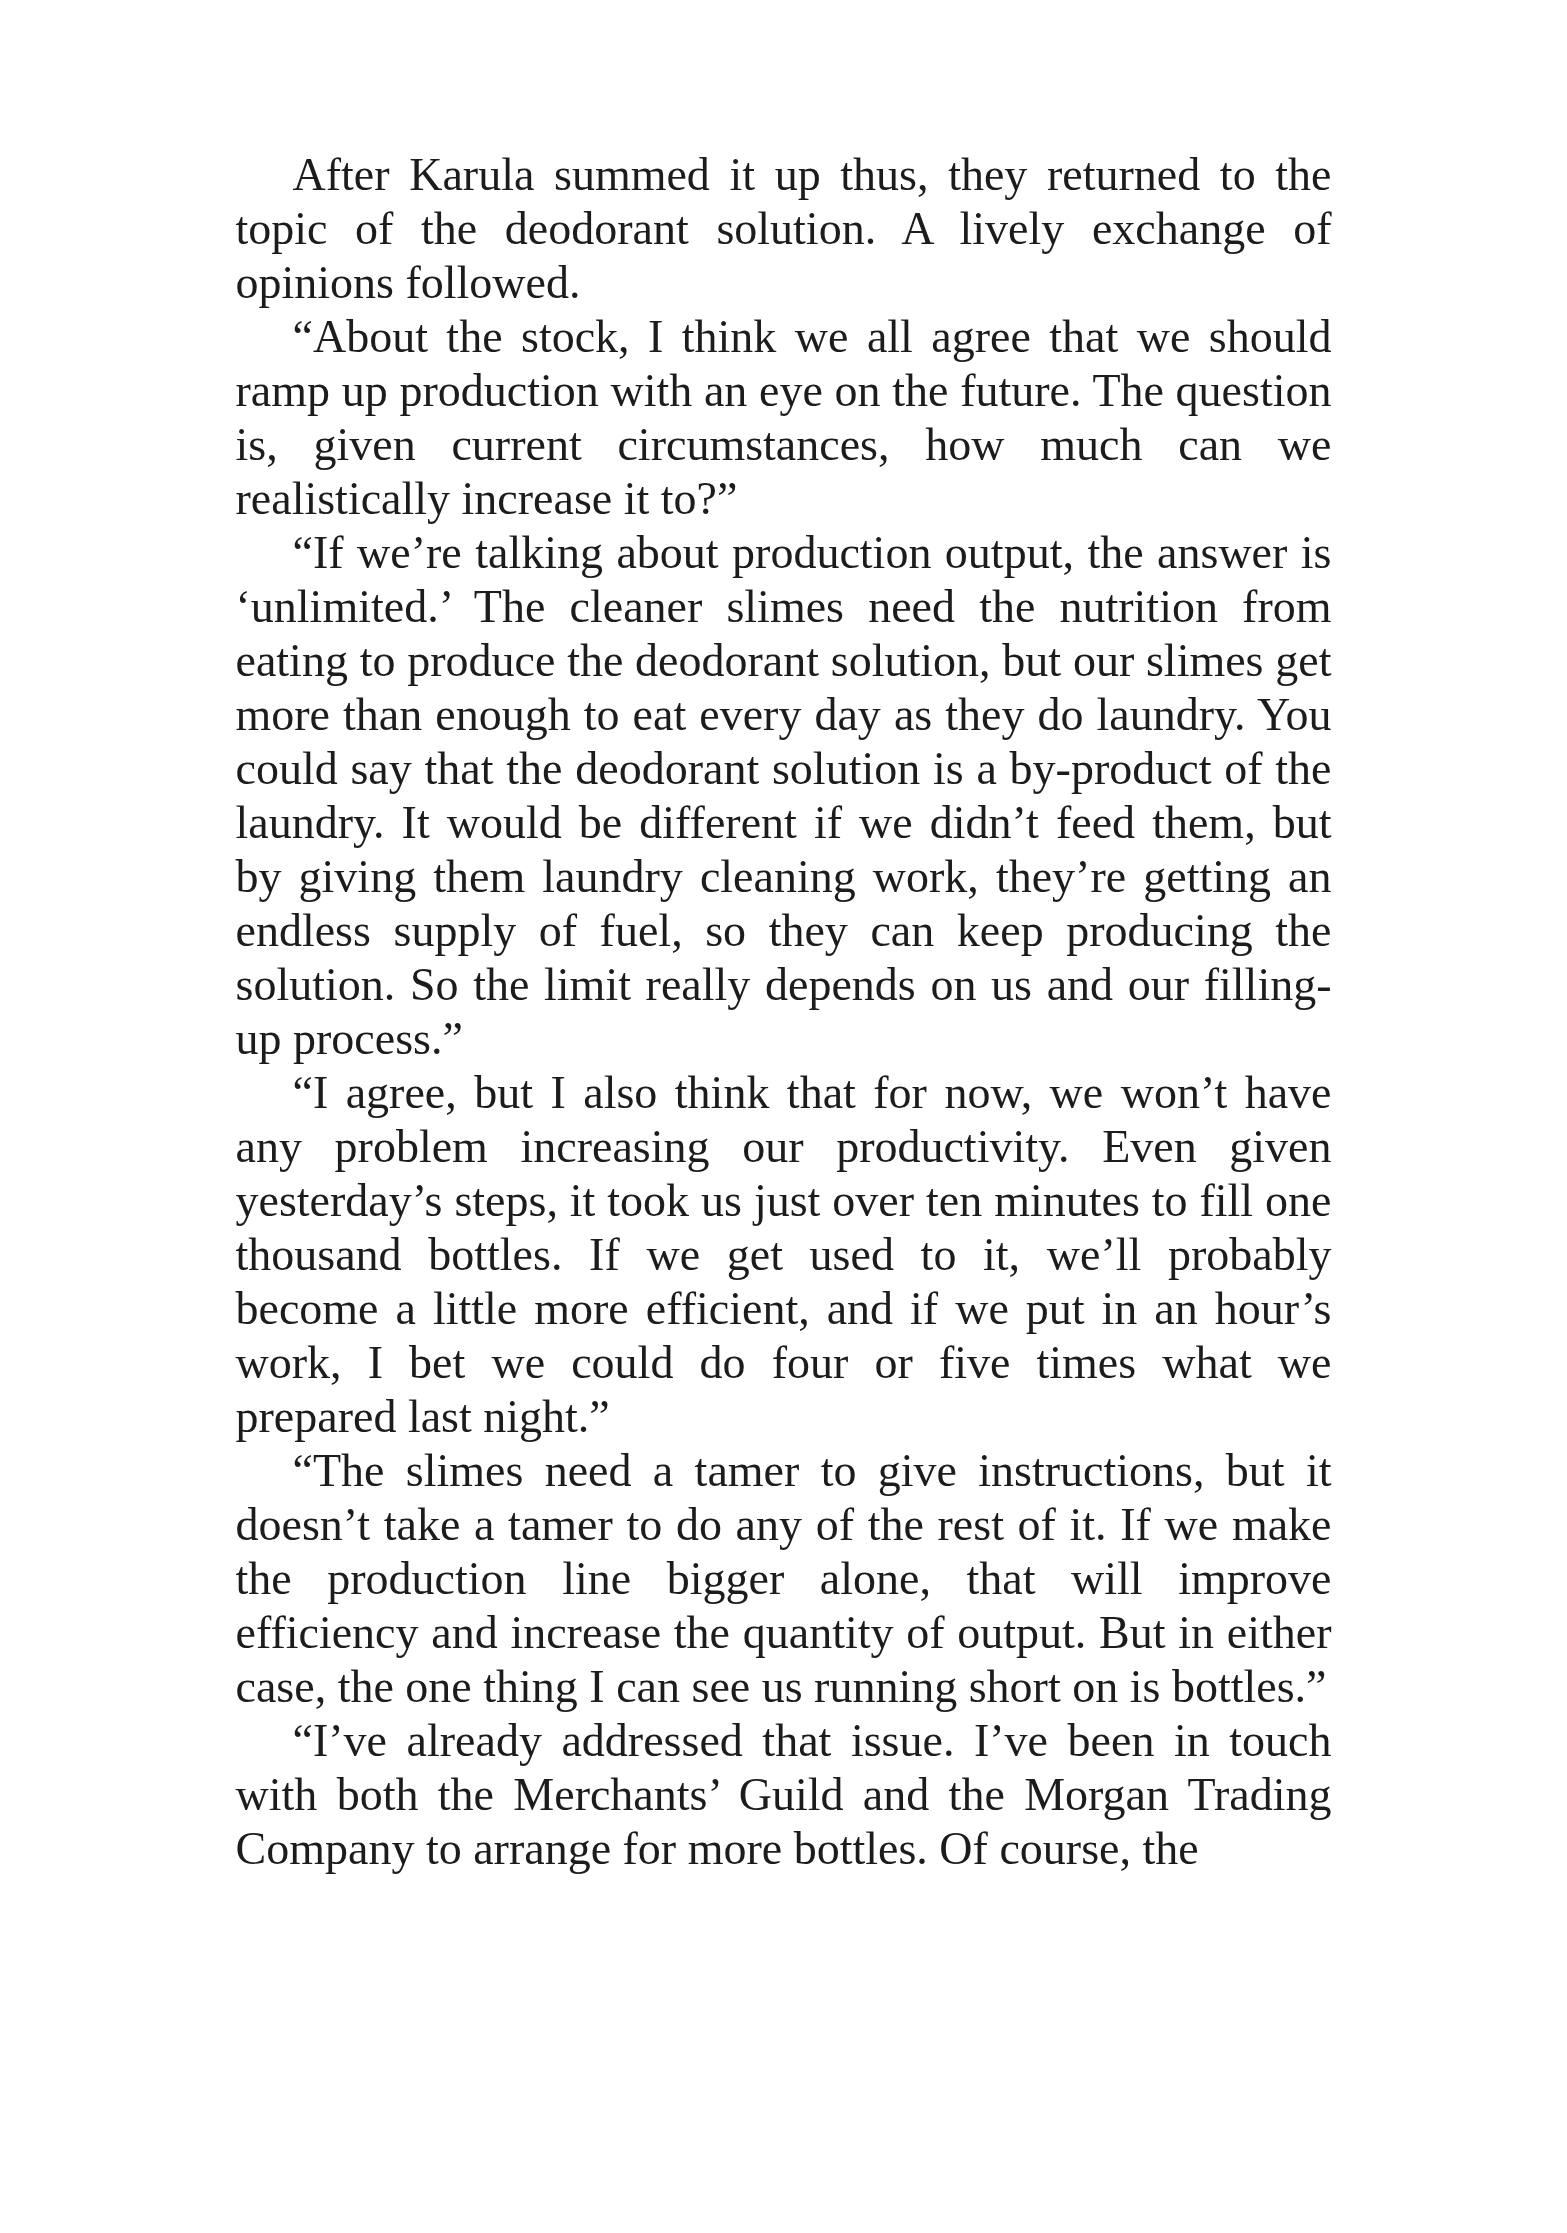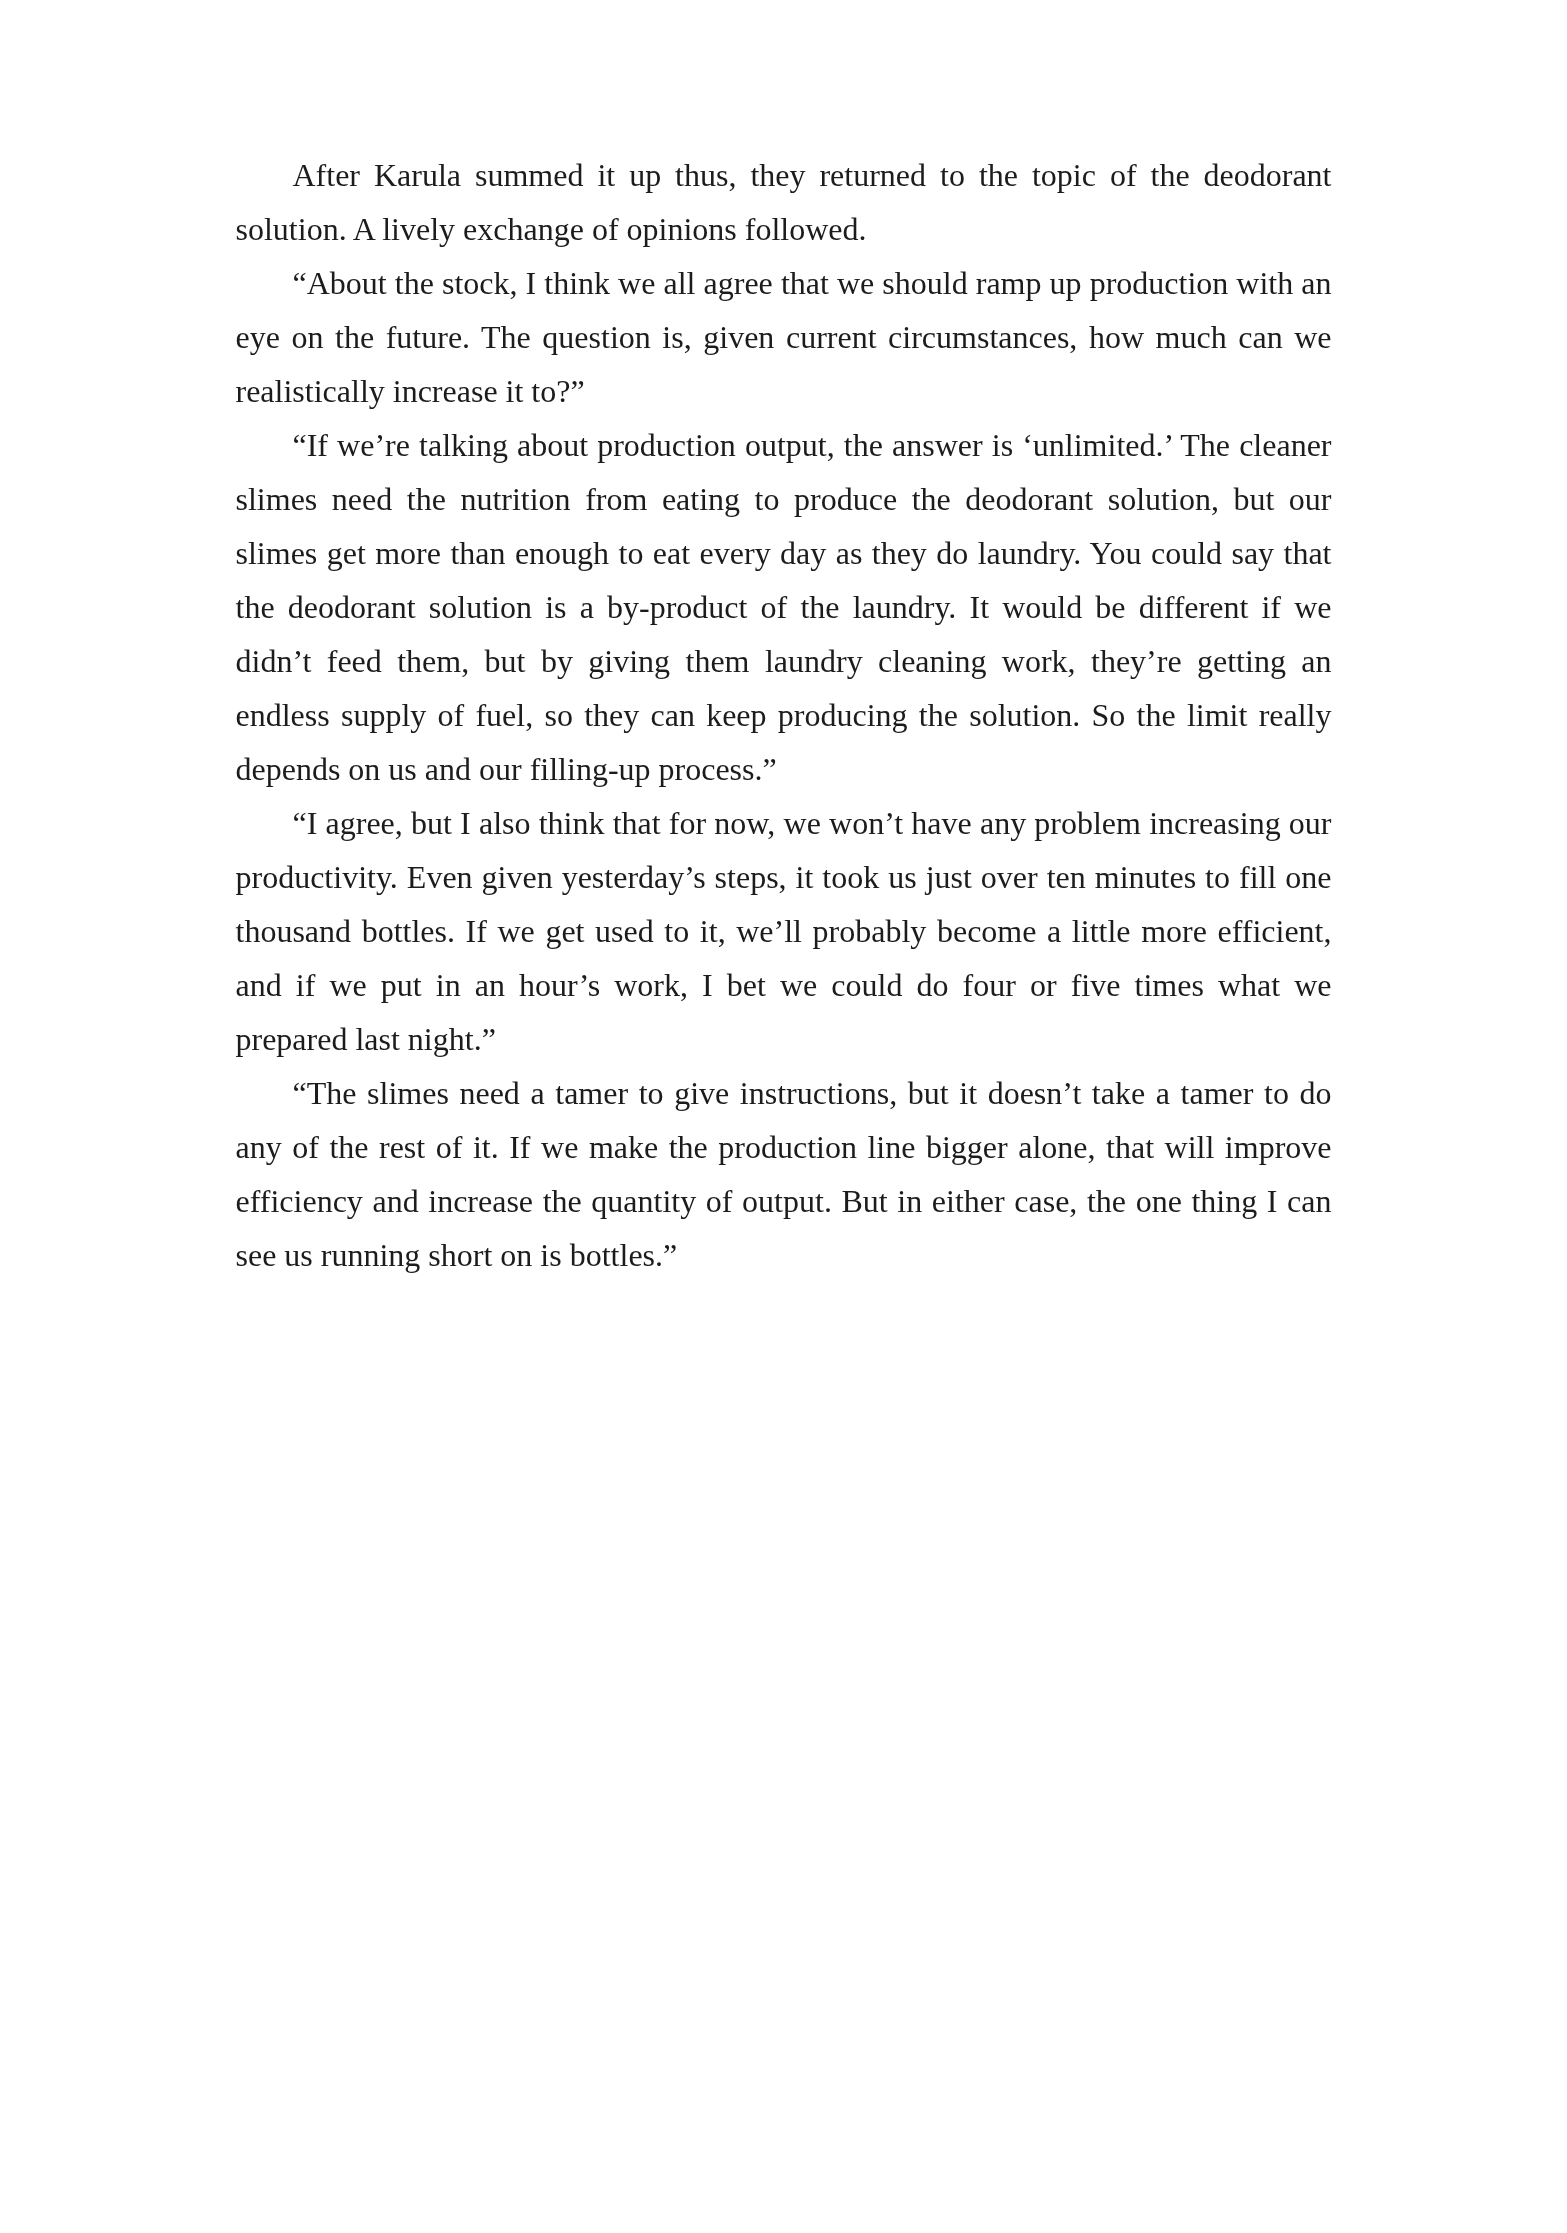--- a/index.html
+++ b/index.html
@@ -13,21 +13,21 @@
     height: 2233px;
     background: #ffffff;
     overflow: hidden;
   }
   .text-block {
     box-sizing: border-box;
     width: 1096px;
     margin: 0 auto;
     padding-top: 148px;
     font-family: "Liberation Serif", "DejaVu Serif", serif;
-    font-size: 32px;
+    font-size: 46px;
     line-height: 54px;
     color: #1c1c1c;
     text-align: justify;
     text-justify: inter-word;
   }
   .text-block p {
     margin: 0;
     padding: 0;
     text-indent: 57px;
   }
@@ -35,14 +35,15 @@
 </head>
 <body>
 
 <div class="page">
   <div class="text-block">
     <p>After Karula summed it up thus, they returned to the topic of the deodorant solution. A lively exchange of opinions followed.</p>
     <p>“About the stock, I think we all agree that we should ramp up production with an eye on the future. The question is, given current circumstances, how much can we realistically increase it to?”</p>
     <p>“If we’re talking about production output, the answer is ‘unlimited.’ The cleaner slimes need the nutrition from eating to produce the deodorant solution, but our slimes get more than enough to eat every day as they do laundry. You could say that the deodorant solution is a by-product of the laundry. It would be different if we didn’t feed them, but by giving them laundry cleaning work, they’re getting an endless supply of fuel, so they can keep producing the solution. So the limit really depends on us and our filling-up process.”</p>
     <p>“I agree, but I also think that for now, we won’t have any problem increasing our productivity. Even given yesterday’s steps, it took us just over ten minutes to fill one thousand bottles. If we get used to it, we’ll probably become a little more efficient, and if we put in an hour’s work, I bet we could do four or five times what we prepared last night.”</p>
     <p>“The slimes need a tamer to give instructions, but it doesn’t take a tamer to do any of the rest of it. If we make the production line bigger alone, that will improve efficiency and increase the quantity of output. But in either case, the one thing I can see us running short on is bottles.”</p>
+    <p>“I’ve already addressed that issue. I’ve been in touch with both the Merchants’ Guild and the Morgan Trading Company to arrange for more bottles. Of course, the</p>
   </div>
 </div>
 
 </body></html>

